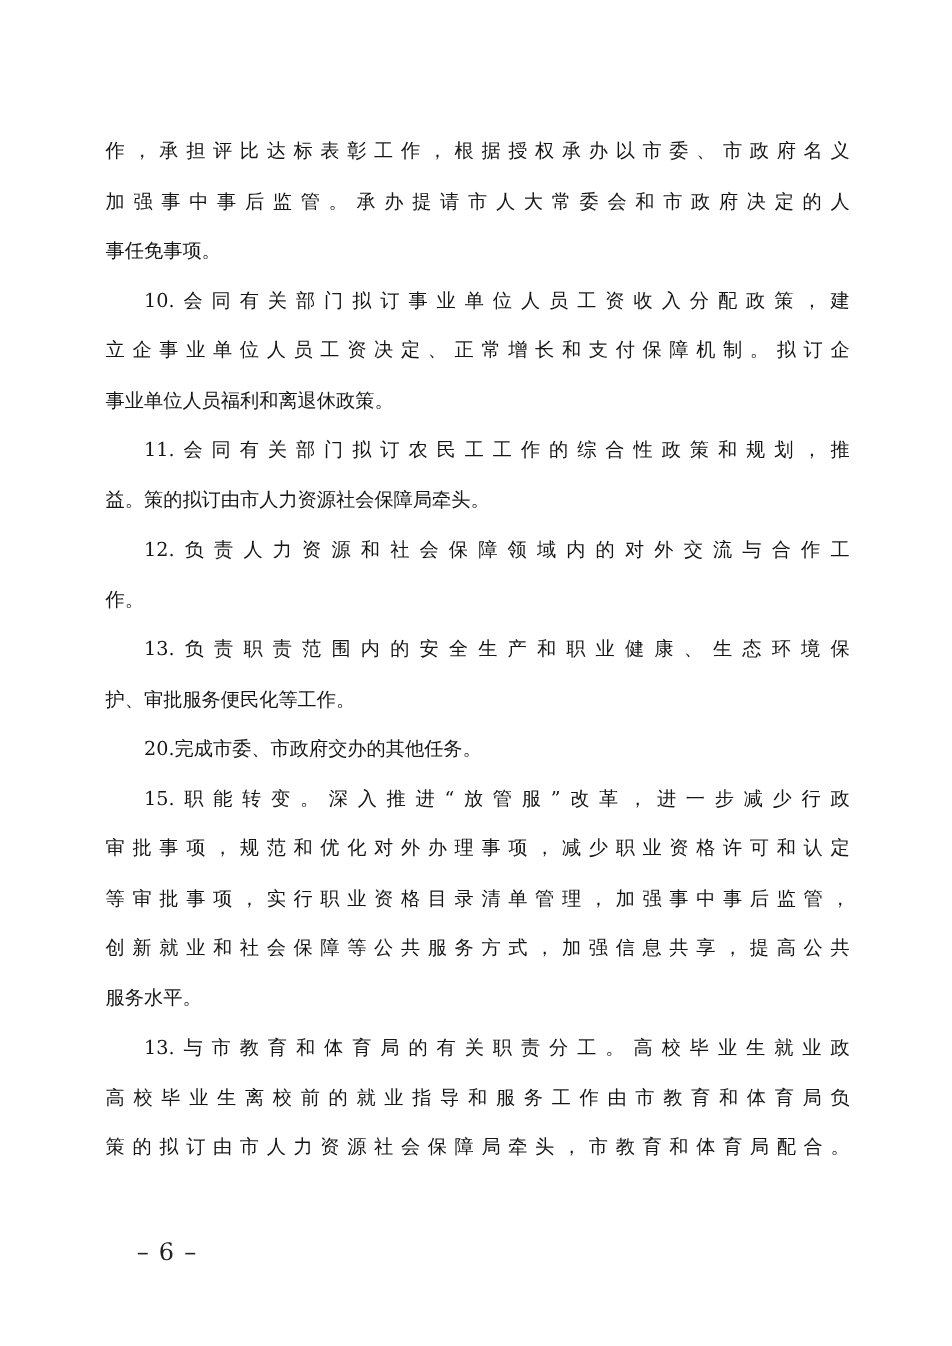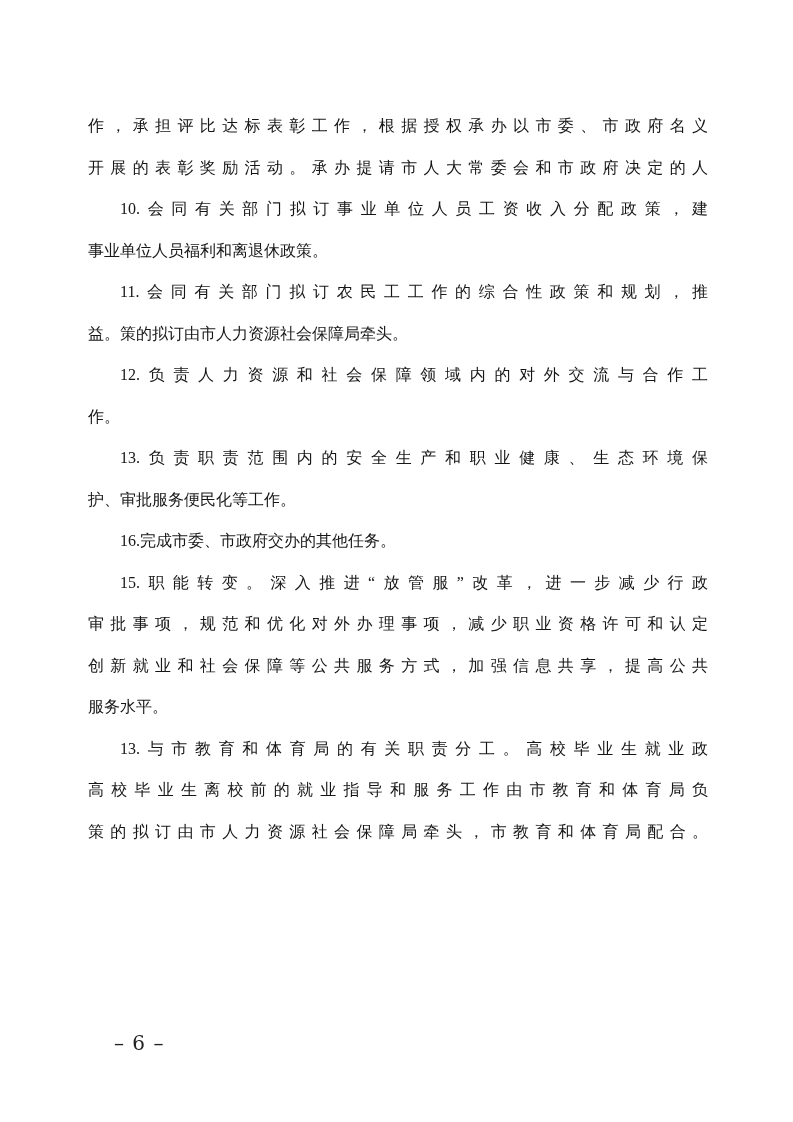--- a/index.html
+++ b/index.html
@@ -40,71 +40,73 @@
     text-align: justify;
     text-align-last: justify;
     text-justify: inter-character;
     letter-spacing: 0;
   }
   .line.end {
     text-align-last: left;
   }
   .line.ind {
     text-indent: 2em;
-    font-family: Liberation Serif, serif;
   }
   .page-number {
     position: absolute;
     left: 114px;
     top: 1031px;
     font-size: 20px;
     line-height: 24px;
     letter-spacing: 1px;
     color: #222222;
   }
 </style>
 </head>
 <body>
 
 <div class="page">
 
   <div class="text-body">
 
     <div class="para">
       <div class="line">作，承担评比达标表彰工作，根据授权承办以市委、市政府名义</div>
-      <div class="line">开展的表彰奖励活动。承办提请市人大常委会和市政府决定的人</div>
+      <div class="line">加强事中事后监管。承办提请市人大常委会和市政府决定的人</div>
+      <div class="line end">事任免事项。</div>
     </div>
 
     <div class="para">
       <div class="line ind">10.会同有关部门拟订事业单位人员工资收入分配政策，建</div>
+      <div class="line">立企事业单位人员工资决定、正常增长和支付保障机制。拟订企</div>
       <div class="line end">事业单位人员福利和离退休政策。</div>
     </div>
 
     <div class="para">
       <div class="line ind">11.会同有关部门拟订农民工工作的综合性政策和规划，推</div>
       <div class="line end">益。策的拟订由市人力资源社会保障局牵头。</div>
     </div>
 
     <div class="para">
       <div class="line ind">12.负责人力资源和社会保障领域内的对外交流与合作工</div>
       <div class="line end">作。</div>
     </div>
 
     <div class="para">
       <div class="line ind">13.负责职责范围内的安全生产和职业健康、生态环境保</div>
       <div class="line end">护、审批服务便民化等工作。</div>
     </div>
 
     <div class="para">
-      <div class="line ind end">16.完成市委、市政府交办的其他任务。</div>
+      <div class="line ind end">20.完成市委、市政府交办的其他任务。</div>
     </div>
 
     <div class="para">
       <div class="line ind">15.职能转变。深入推进“放管服”改革，进一步减少行政</div>
       <div class="line">审批事项，规范和优化对外办理事项，减少职业资格许可和认定</div>
+      <div class="line">等审批事项，实行职业资格目录清单管理，加强事中事后监管，</div>
       <div class="line">创新就业和社会保障等公共服务方式，加强信息共享，提高公共</div>
       <div class="line end">服务水平。</div>
     </div>
 
     <div class="para">
       <div class="line ind">13.与市教育和体育局的有关职责分工。高校毕业生就业政</div>
       <div class="line">高校毕业生离校前的就业指导和服务工作由市教育和体育局负</div>
       <div class="line">策的拟订由市人力资源社会保障局牵头，市教育和体育局配合。</div>
     </div>
 

